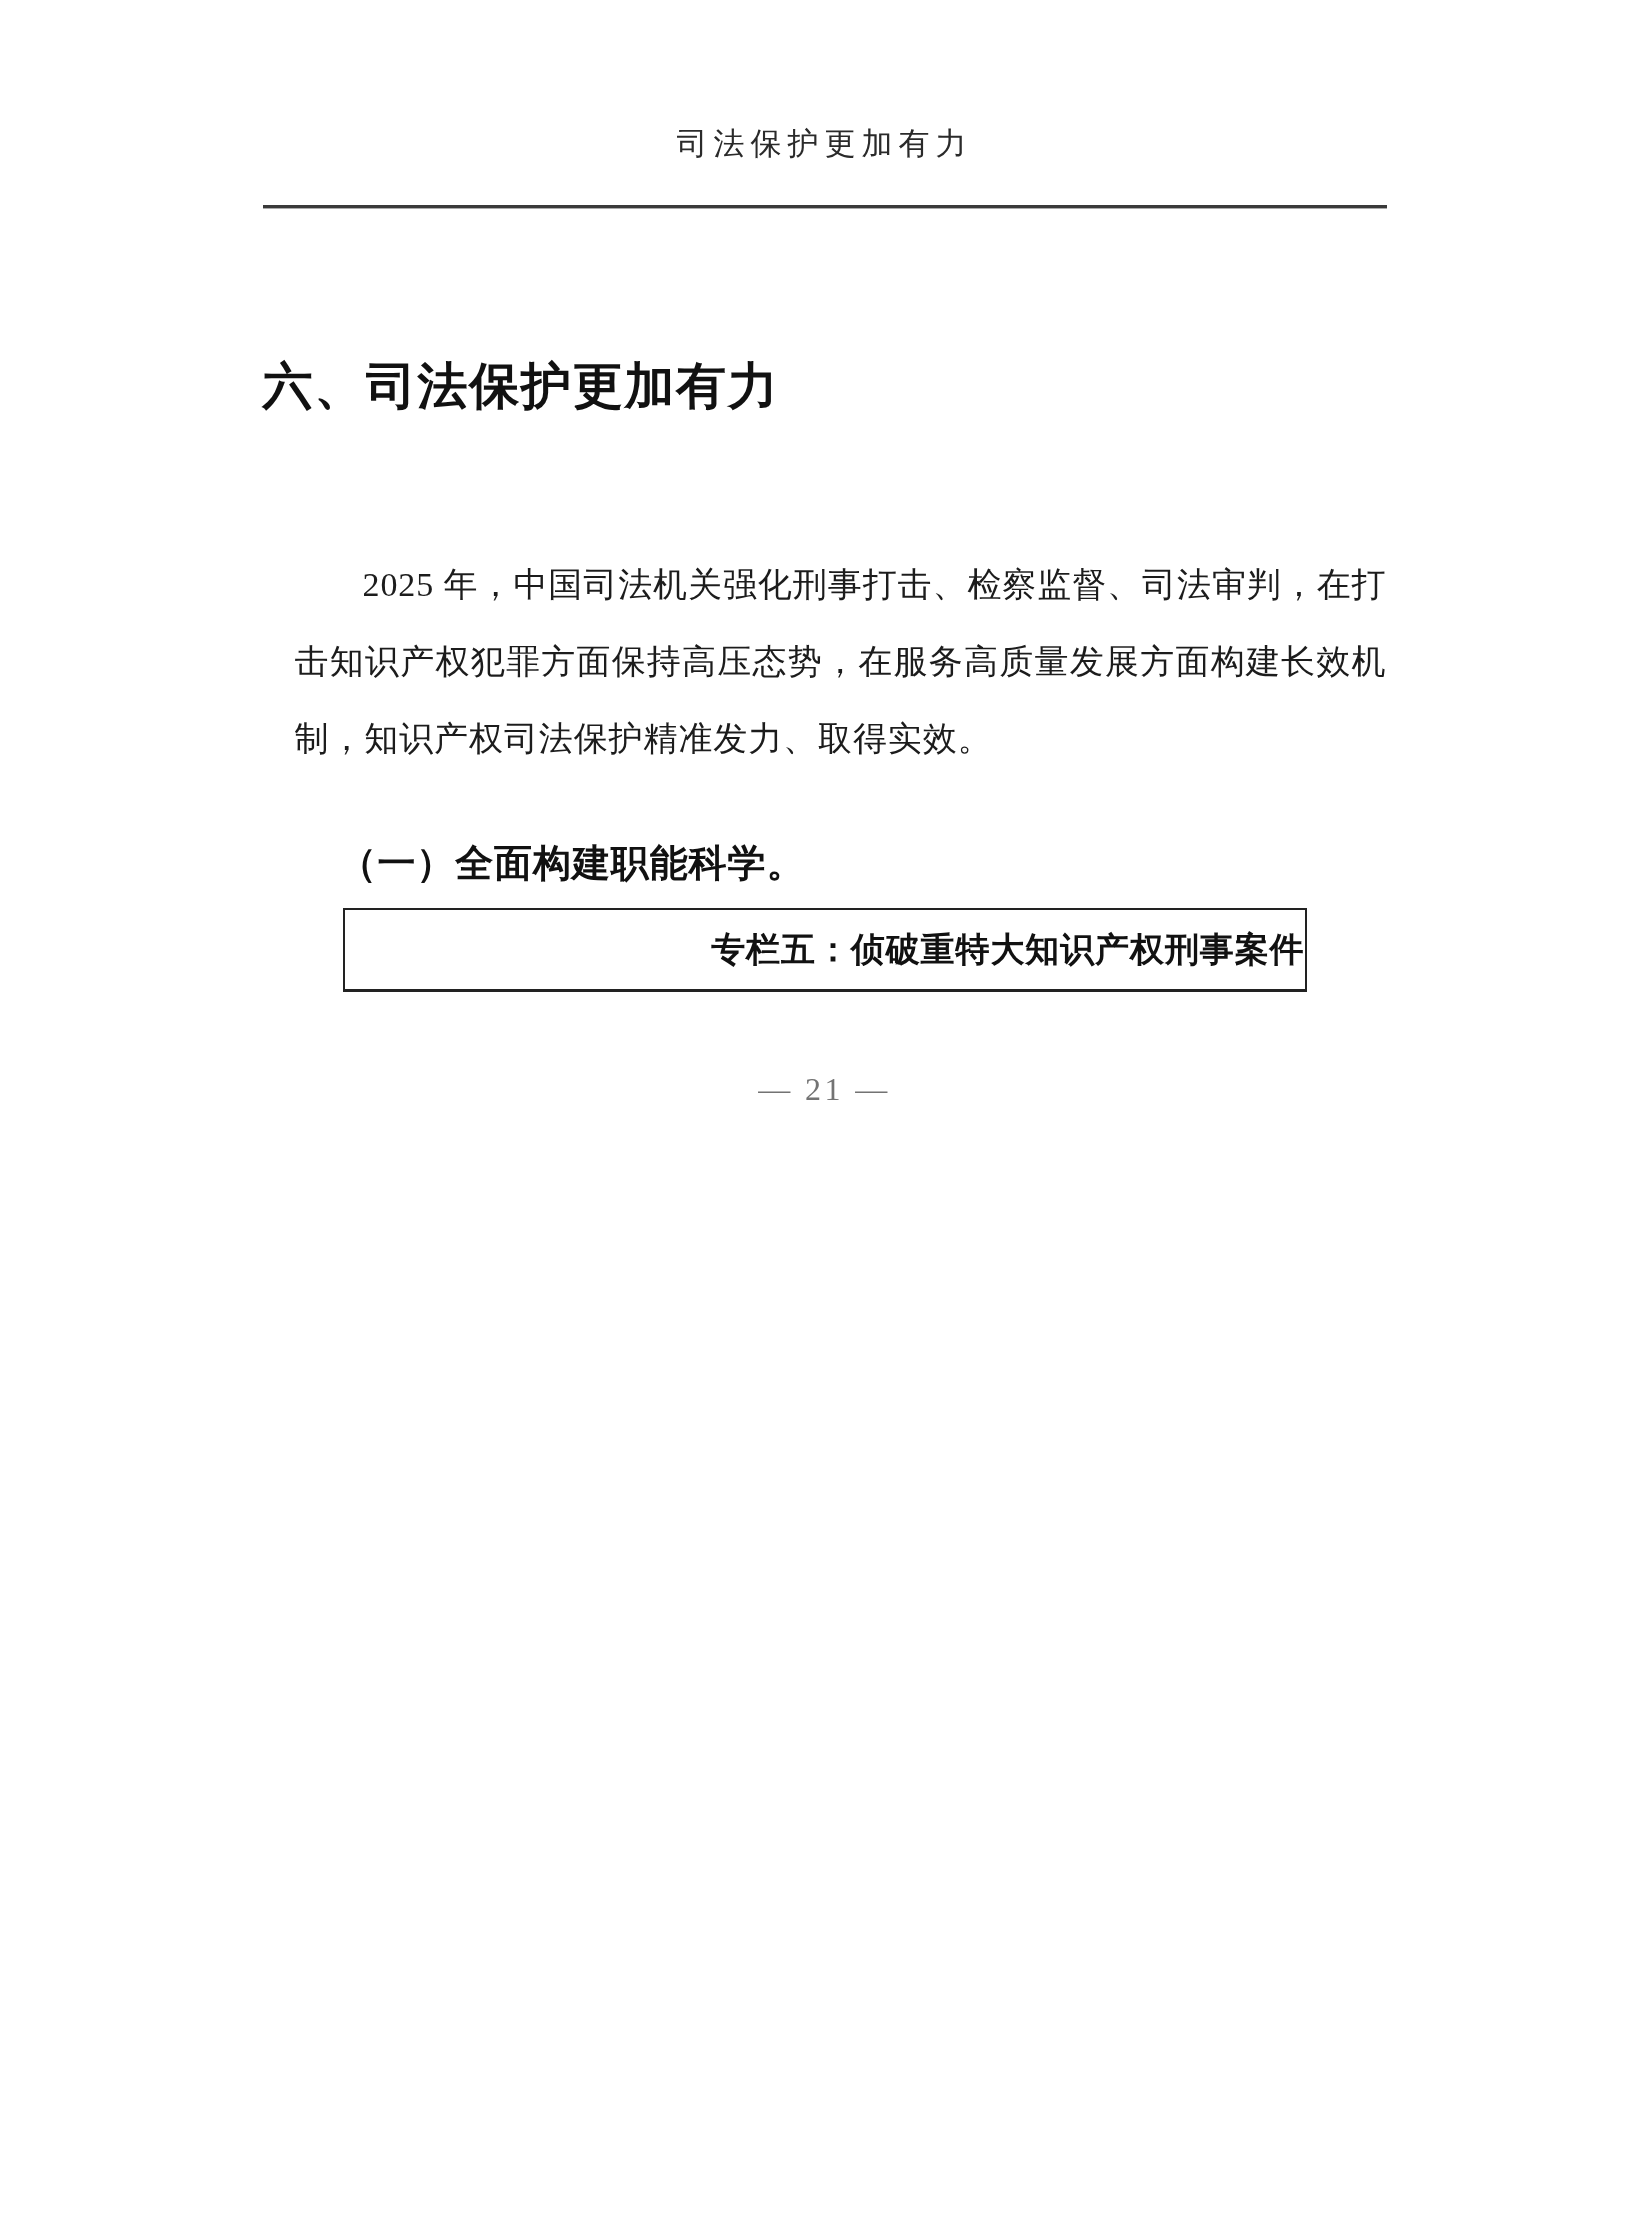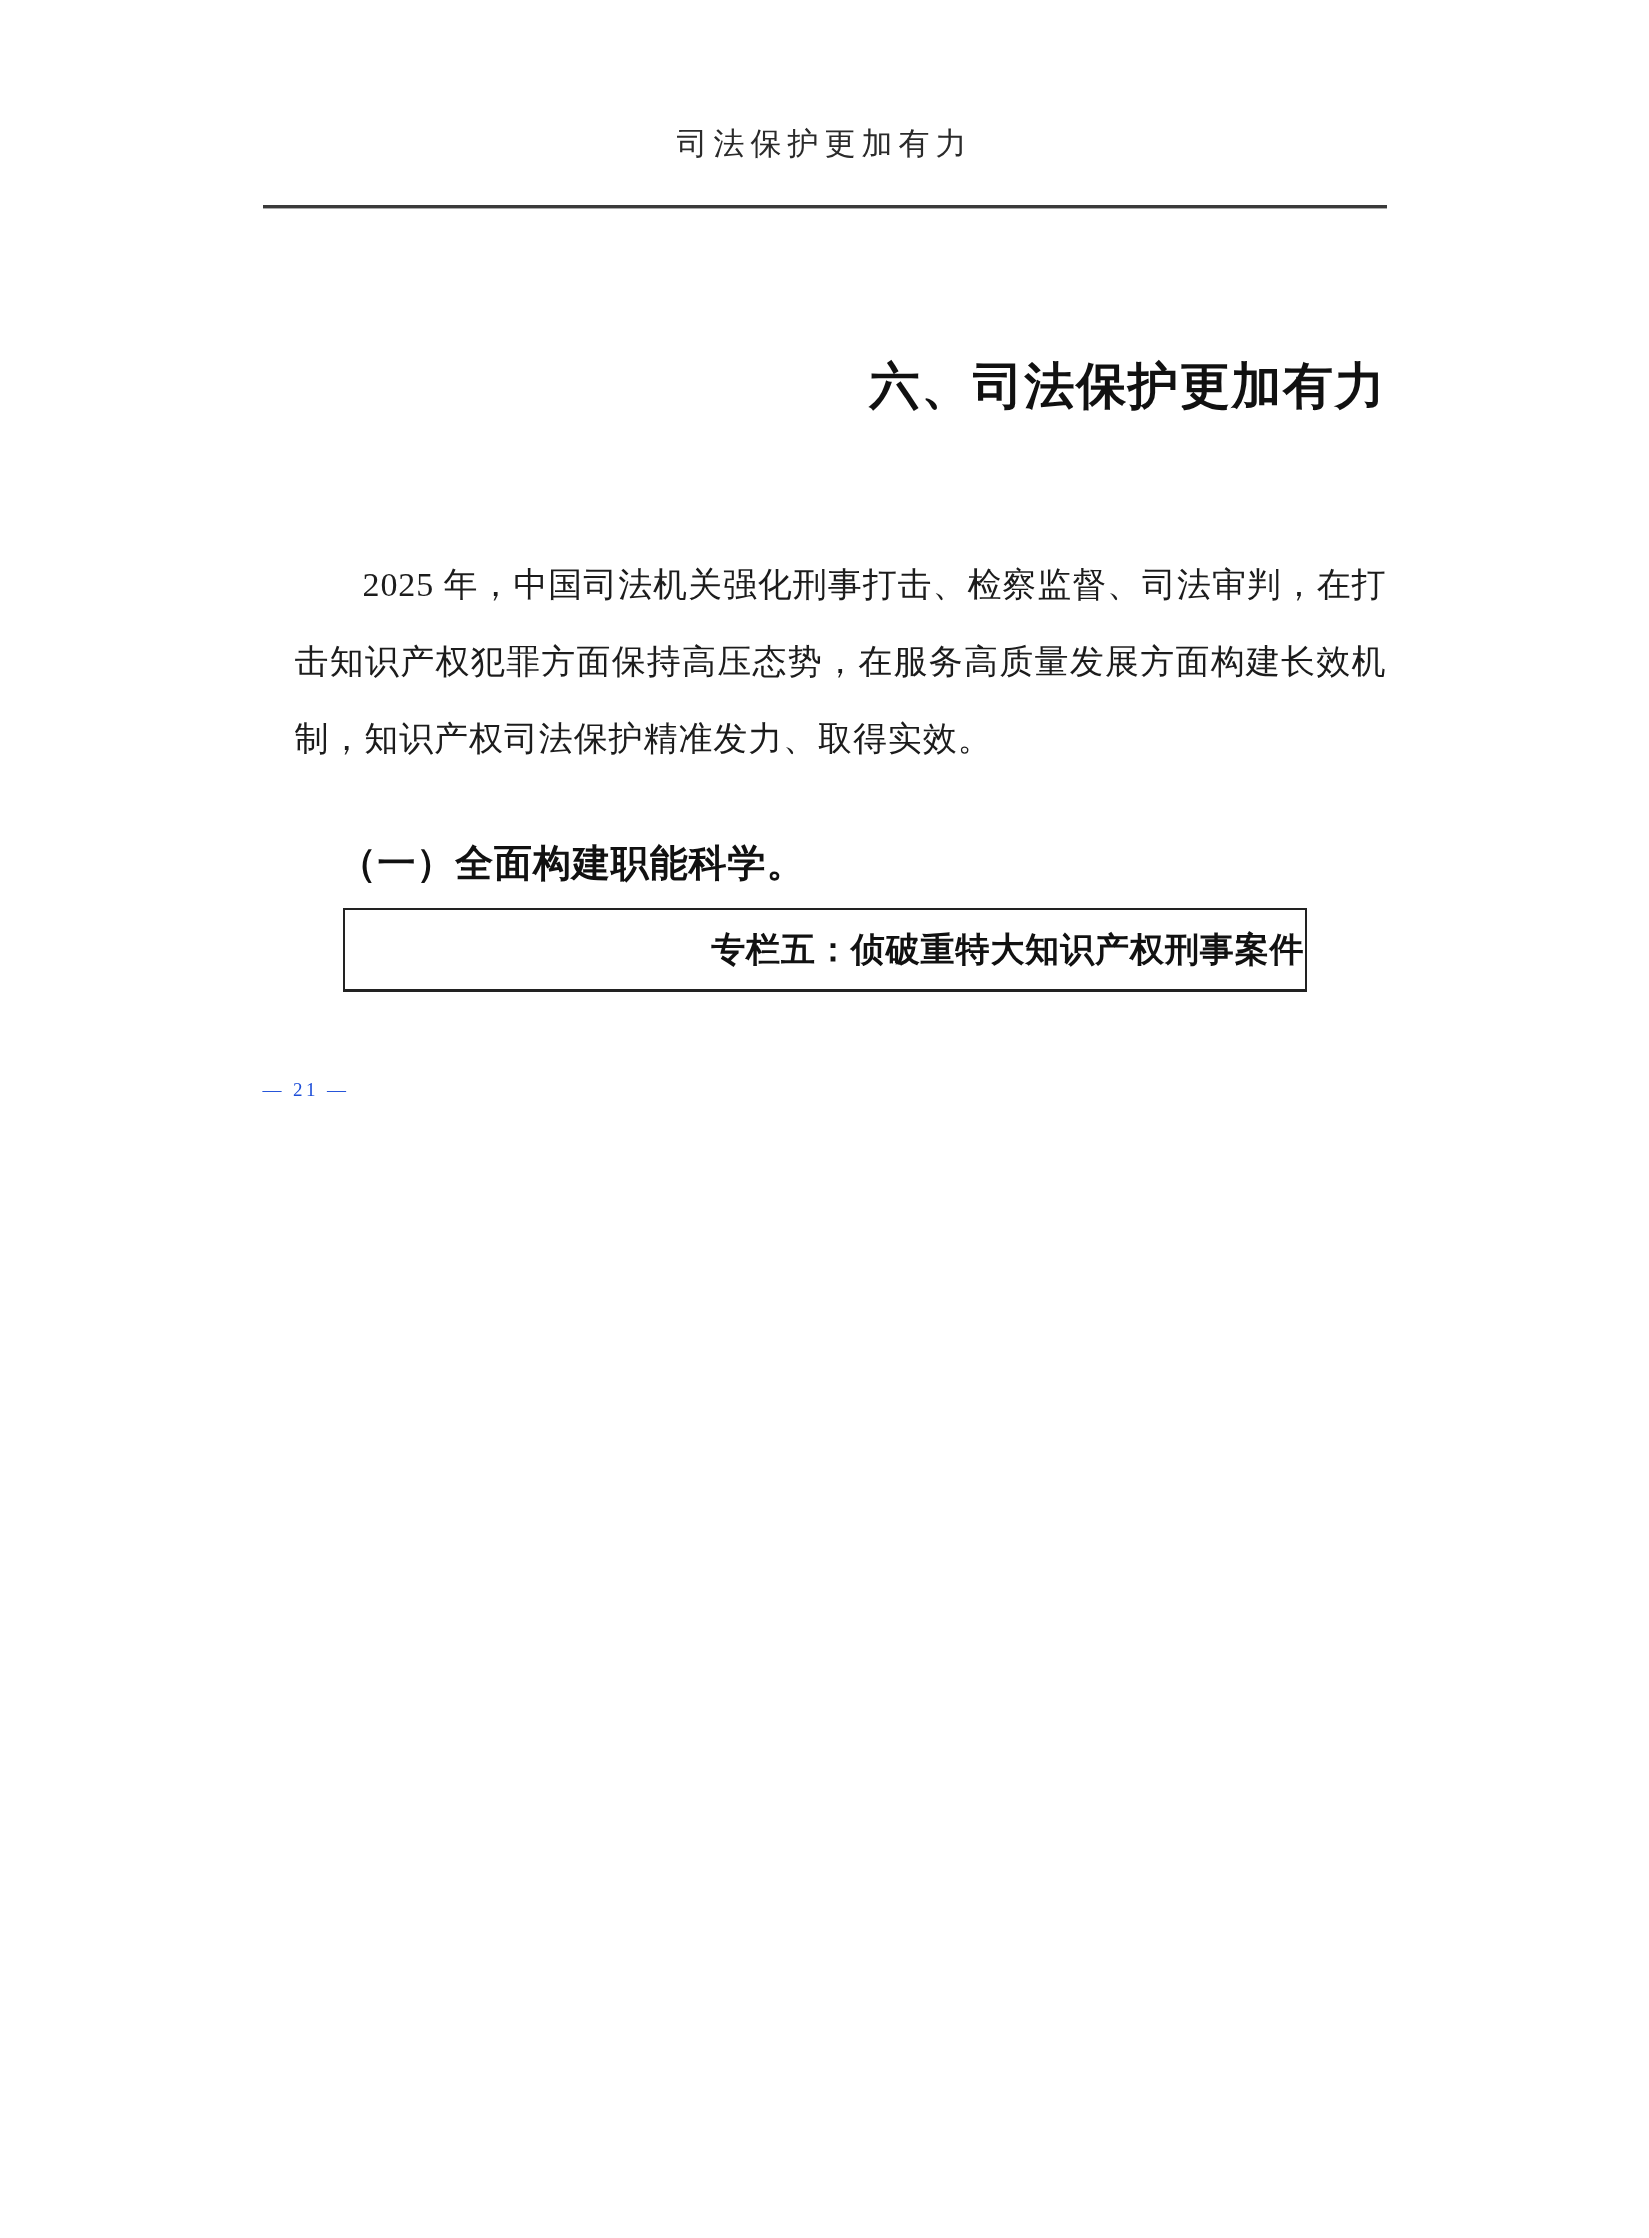--- a/index.html
+++ b/index.html
@@ -28,21 +28,21 @@
     font-family: "Liberation Serif", "DejaVu Serif", serif;
   }
   .header-rule {
     margin-top: 45px;
     height: 3.4px;
     background: #3a3a3a;
     border-bottom: 0.9px solid #aaaaaa;
   }
   .doc-title {
     margin: 151px 0 0 0;
-    text-align: right;
+    text-align: left;
     font-size: 50px;
     line-height: 53px;
     font-weight: bold;
     letter-spacing: 1.7px;
     color: #111111;
     font-family: "Liberation Serif", "DejaVu Serif", serif;
   }
   .para {
     margin: 0;
     font-size: 34px;
@@ -92,24 +92,24 @@
     margin: 0;
     font-size: 33px;
     line-height: 73px;
     text-align: justify;
     text-indent: 2em;
     letter-spacing: 0.9px;
     color: #1c1c1c;
   }
   .page-number {
     margin-top: 82px;
-    text-align: left;
-    font-size: 19px;
+    text-align: center;
+    font-size: 32px;
     line-height: 31px;
-    color: #1d4ed8;
+    color: #737373;
     letter-spacing: 3.4px;
     font-family: "Liberation Serif", "DejaVu Serif", serif;
   }
 </style>
 </head>
 <body>
 
 <div class="page">
 
   <div class="running-title">司法保护更加有力</div>

